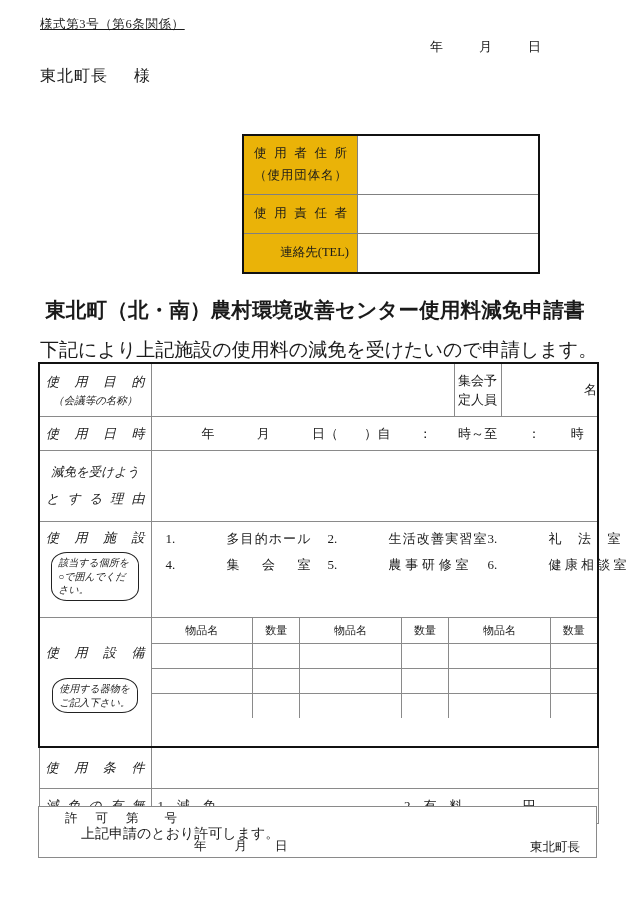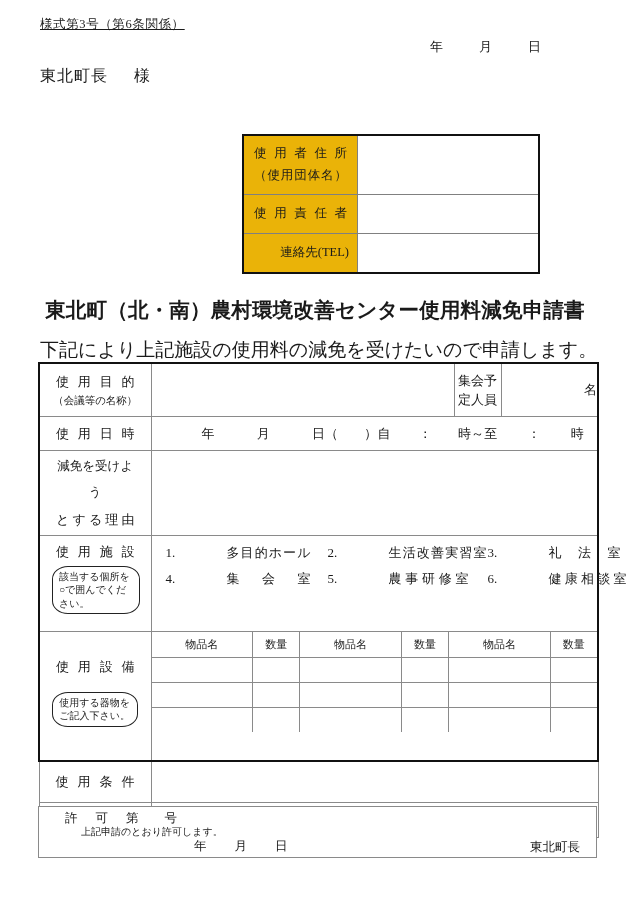--- a/index.html
+++ b/index.html
@@ -107,21 +107,22 @@
   .main-table td {
     border: 1px solid #8a8a8a;
     font-size: 13px;
     padding: 0;
     vertical-align: middle;
     background: #fff;
   }
   .main-table .lab {
     width: 112px;
     text-align: center;
-    padding: 2px 12px;
+    padding: 2px 2px;
+    font-style: italic;
   }
   .bord-l { border-left: 2px solid #111 !important; }
   .bord-r { border-right: 2px solid #111 !important; }
   .bord-t { border-top: 2px solid #111 !important; }
   .bord-b { border-bottom: 2px solid #111 !important; }
 
   .lab-spread {
     display: block;
     text-align: justify;
     text-align-last: justify;
@@ -238,21 +239,21 @@
     background: #fff;
   }
   .permit-l1 {
     position: absolute; left: 26px; top: 3px;
     font-size: 12.5px; white-space: nowrap;
   }
   .permit-l1 .g { display: inline-block; width: 18px; }
   .permit-l1 .g2 { display: inline-block; width: 26px; }
   .permit-l2 {
     position: absolute; left: 42px; top: 18px;
-    font-size: 10px; white-space: nowrap;
+    font-size: 14px; white-space: nowrap;
   }
   .permit-l3 {
     position: absolute; left: 155px; top: 31px;
     font-size: 12.5px; white-space: nowrap;
   }
   .permit-l3 .g { display: inline-block; width: 28px; }
   .permit-sign {
     position: absolute; right: 16px; bottom: 1px;
     font-size: 12.5px; white-space: nowrap;
   }

